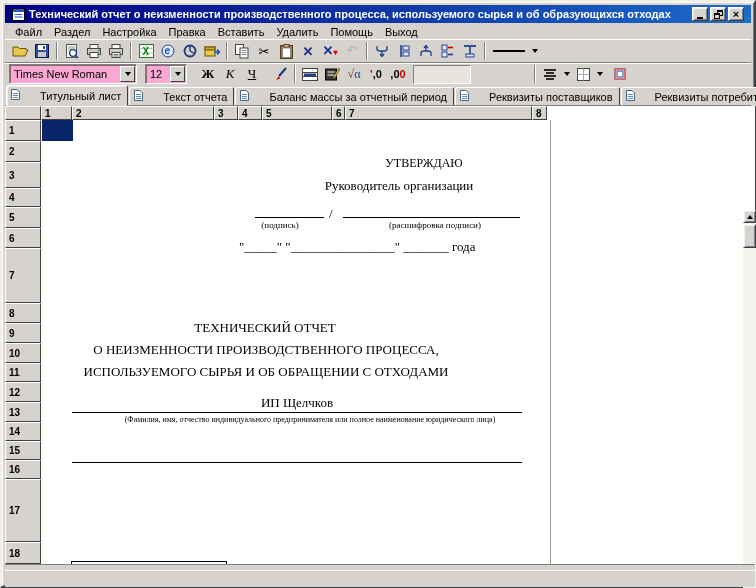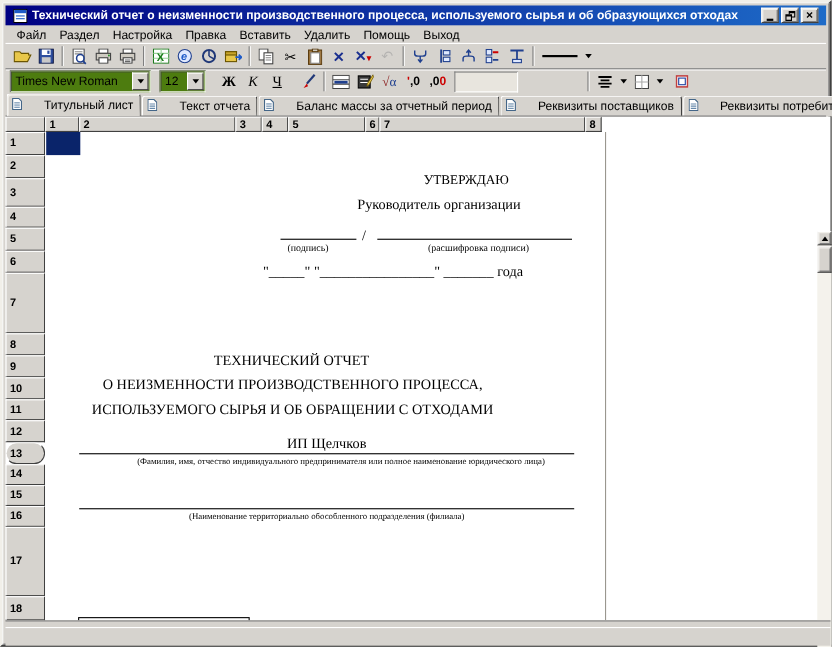--- a/index.html
+++ b/index.html
@@ -34,21 +34,21 @@
   .toolbar { position:absolute; left:3px; right:3px; display:flex; align-items:center;
              border-top:1px solid #fff; }
   .tb1 { top:37px; height:23px; }
   .tb2 { top:60px; height:23px; border-top:1px solid #808080; box-shadow:0 1px 0 #fff inset; }
   .tbtn { width:22px; height:20px; display:flex; align-items:center; justify-content:center; flex:none; }
   .tbtn svg { display:block; }
   .sep { width:2px; height:18px; border-left:1px solid #808080; border-right:1px solid #fff; margin:0 3px; flex:none; }
   .tstart { width:4px; flex:none; }
   .disabled { opacity:.55; filter:grayscale(1); }
 
-  .combo { height:20px; background:#4d7c0f; border:1px solid; border-color:#808080 #fff #fff #808080;
+  .combo { height:20px; background:#f9a8d4; border:1px solid; border-color:#808080 #fff #fff #808080;
            box-shadow:inset 1px 1px 0 #404040a0; display:flex; align-items:center; flex:none; }
   .combo .cval { font-size:11px; padding:0 4px; flex:1; white-space:nowrap; overflow:hidden; }
   .combo .cbtn { width:15px; height:16px; margin-right:1px; background:#d6d3ce; border:1px solid;
                  border-color:#fff #404040 #404040 #fff; display:flex; align-items:center; justify-content:center; flex:none; }
   .arrow-down { width:0; height:0; border-left:3px solid transparent; border-right:3px solid transparent; border-top:4px solid #000; }
 
   .txtbtn { font-family:"Liberation Serif", serif; font-size:13px; width:22px; height:20px;
             display:flex; align-items:center; justify-content:center; }
   .drop-group { display:flex; align-items:center; flex:none; }
   .drop-group .dbtn { width:11px; height:18px; display:flex; align-items:center; justify-content:center; }
@@ -446,21 +446,21 @@
         <div class="rowhdr" style="height: 26px;">3</div>
         <div class="rowhdr" style="height: 19px;">4</div>
         <div class="rowhdr" style="height: 21px;">5</div>
         <div class="rowhdr" style="height: 20px;">6</div>
         <div class="rowhdr" style="height: 55px;">7</div>
         <div class="rowhdr" style="height: 20px;">8</div>
         <div class="rowhdr" style="height: 20px;">9</div>
         <div class="rowhdr" style="height: 20px;">10</div>
         <div class="rowhdr" style="height: 19px;">11</div>
         <div class="rowhdr" style="height: 20px;">12</div>
-        <div class="rowhdr" style="height: 20px; border-radius: 10px;">13</div>
+        <div class="rowhdr" style="height: 20px;">13</div>
         <div class="rowhdr" style="height: 19px;">14</div>
         <div class="rowhdr" style="height: 19px;">15</div>
         <div class="rowhdr" style="height: 19px;">16</div>
         <div class="rowhdr" style="height: 63px;">17</div>
         <div class="rowhdr" style="height: 22px;">18</div>
       </div>
 
     <div class="sheet">
       <div class="sel-cell"></div>
       <div class="page-edge"></div>
@@ -478,21 +478,20 @@
 
       <div class="doc ctr" style="left:224px; top:200px; font-size:13px;">ТЕХНИЧЕСКИЙ ОТЧЕТ</div>
       <div class="doc ctr" style="left:225px; top:222px; font-size:13px;">О НЕИЗМЕННОСТИ ПРОИЗВОДСТВЕННОГО ПРОЦЕССА,</div>
       <div class="doc ctr" style="left:225px; top:244px; font-size:13px;">ИСПОЛЬЗУЕМОГО СЫРЬЯ И ОБ ОБРАЩЕНИИ С ОТХОДАМИ</div>
 
       <div class="doc ctr" style="left:256px; top:275px; font-size:13px;">ИП Щелчков</div>
       <div class="uline" style="left:31px; top:292px; width:450px;"></div>
       <div class="doc ctr" style="left:256px; top:295px; font-size:8px;padding-left:26px;">(Фамилия, имя, отчество индивидуального предпринимателя или полное наименование юридического лица)</div>
 
       <div class="uline" style="left:31px; top:342px; width:450px;"></div>
-      <div class="doc ctr" style="left:256px; top:345px; font-size:8px;">(Наименование территориально обособленного подразделения (филиала)</div>
 
       <div class="stampbox doc" style="left:30px; top:441px; width:156px; height:20px; font-size:11px; padding-top:4px;">Отметка территориального</div>
 
     </div>
 
     <div class="vscroll">
       <div class="sbtn" style="top:0;">
           <span class="tri-up"></span>
         </div>
       <div class="sthumb"></div>

